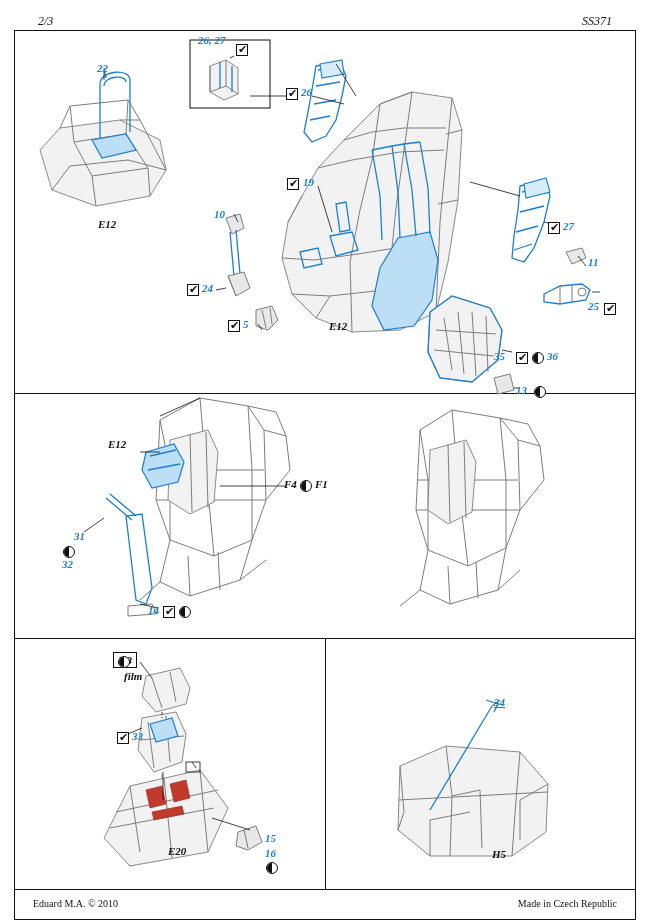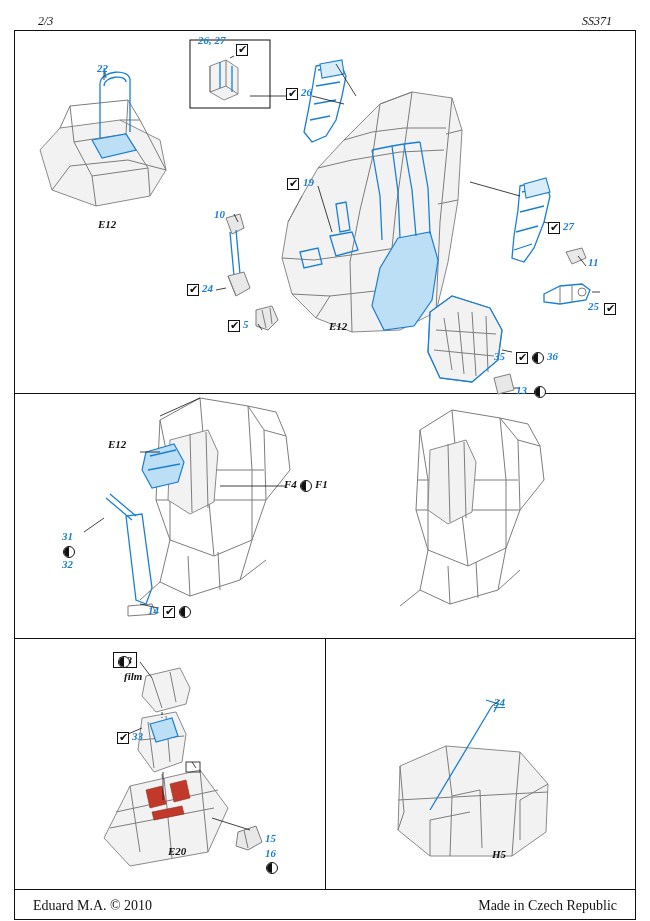--- a/index.html
+++ b/index.html
@@ -4,21 +4,21 @@
 <style>
   html,body{margin:0;padding:0;background:#fff;}
   body{width:650px;height:921px;font-family:"Liberation Serif",serif;color:#111;overflow:hidden;position:relative;}
   .page{position:absolute;left:0;top:0;width:650px;height:774px;}
   .hdr{position:absolute;top:14px;left:0;width:650px;height:18px;font-style:italic;font-size:12px;}
   .hdr .left{position:absolute;left:38px;top:0;}
   .hdr .right{position:absolute;right:38px;top:0;font-style:italic;text-align:right;}
   .frame{position:absolute;left:14px;top:30px;width:622px;height:860px;border:1.6px solid #111;box-sizing:border-box;}
   .divider{position:absolute;left:14px;width:622px;height:0;border-top:1.6px solid #111;}
   .vdivider{position:absolute;width:0;border-left:1.6px solid #111;}
-  .footer{position:absolute;left:14px;top:890px;width:622px;height:30px;border:1.6px solid #111;border-top:0;box-sizing:border-box;font-size:14px;}
+  .footer{position:absolute;left:14px;top:890px;width:622px;height:30px;border:1.6px solid #111;border-top:0;box-sizing:border-box;font-size:10px;}
   .footer .f1{position:absolute;left:18px;top:8px;}
   .footer .f2{position:absolute;left:0;right:0;top:8px;text-align:center;}
   .footer .f3{position:absolute;right:18px;top:8px;text-align:right;}
   .lbl{position:absolute;font-style:italic;font-weight:bold;font-size:11px;color:#1a7fd4;white-space:nowrap;}
   .lblk{position:absolute;font-style:italic;font-weight:bold;font-size:11px;color:#111;white-space:nowrap;}
   .chk{position:absolute;width:12px;height:12px;border:1px solid #111;box-sizing:border-box;background:#fff;}
   .chk:after{content:"✔";position:absolute;left:1px;top:-3px;font-size:11px;line-height:14px;color:#111;}
   .crc{position:absolute;width:12px;height:12px;border:1px solid #111;border-radius:50%;box-sizing:border-box;background:#fff;overflow:hidden;}
   .crc:after{content:"";position:absolute;left:0;top:0;width:50%;height:100%;background:#111;}
   .boxlbl{position:absolute;border:1px solid #111;background:#fff;padding:1px 4px;font-style:italic;font-weight:bold;font-size:11px;white-space:nowrap;}
@@ -268,21 +268,21 @@
 
   <div class="lbl" style="left:516px;top:384px;">13</div>
   <div class="crc" style="left:534px;top:386px;"></div>
 
   <div class="lblk" style="left:108px;top:438px;">E12</div>
 
   <div class="lblk" style="left:284px;top:478px;">F4</div>
   <div class="crc" style="left:300px;top:480px;"></div>
   <div class="lblk" style="left:315px;top:478px;">F1</div>
 
-  <div class="lbl" style="left:62px;top:530px;">31</div>
+  <div class="lbl" style="left:74px;top:530px;">31</div>
   <div class="crc" style="left:63px;top:546px;"></div>
   <div class="lbl" style="left:62px;top:558px;">32</div>
 
   <div class="lbl" style="left:148px;top:604px;">14</div>
   <div class="chk" style="left:163px;top:606px;"></div>
   <div class="crc" style="left:179px;top:606px;"></div>
 
   <div class="boxlbl" style="left:113px;top:652px;">
     <span>H3</span>
   </div>

